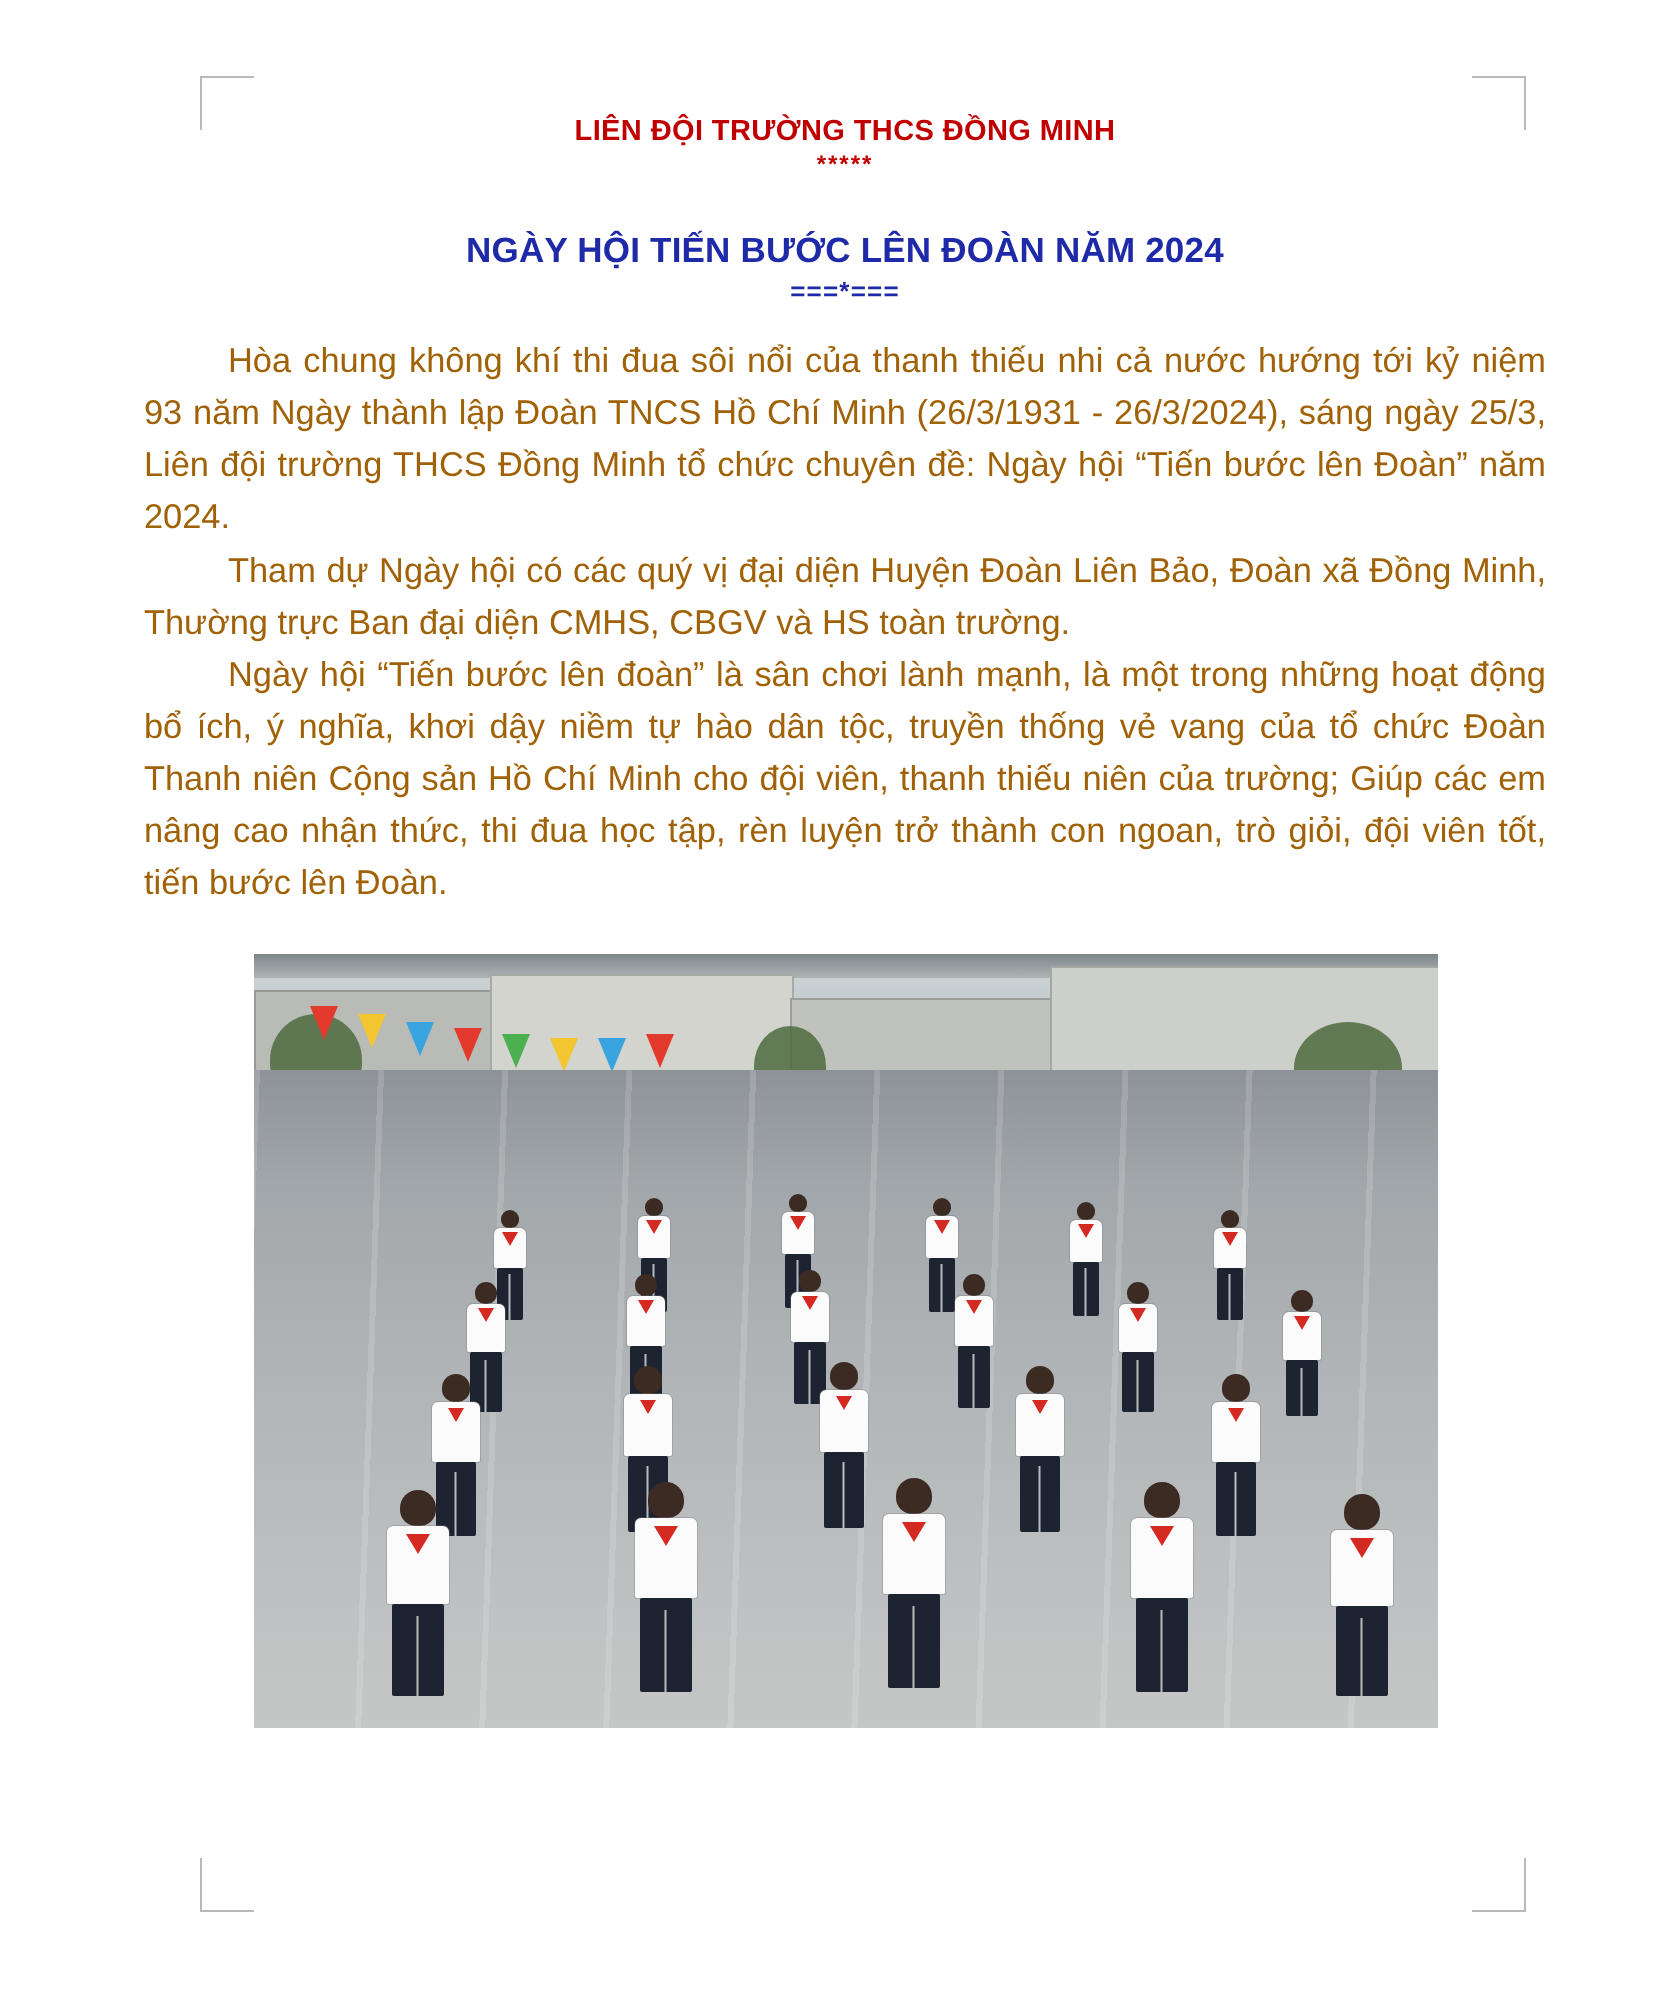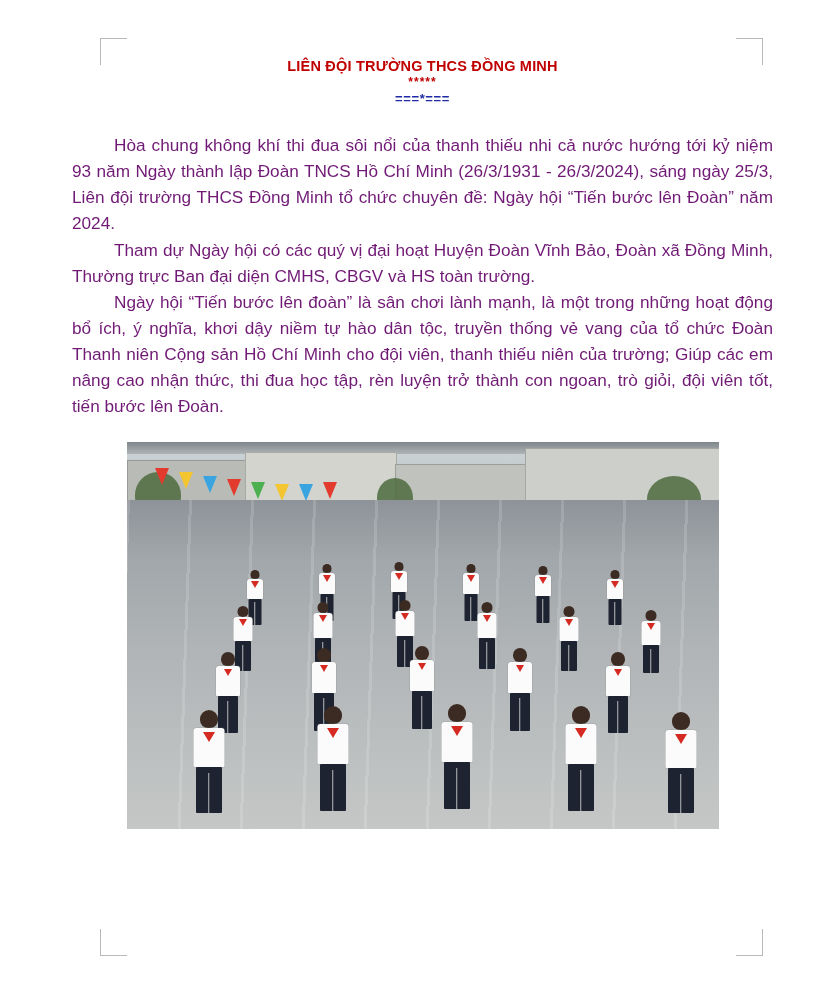--- a/index.html
+++ b/index.html
@@ -67,22 +67,22 @@
   .title-sep {
     text-align: center;
     color: #1f2aa8;
     font-weight: bold;
     font-size: 13px;
     letter-spacing: .6px;
     margin: 2px 0 0 0;
   }
 
   .body-text {
-    margin-top: 26px;
-    color: #701a75;
+    margin-top: 14px;
+    color: #a16207;
     font-size: 17.2px;
     line-height: 1.52;
     text-align: justify;
   }
   .body-text p {
     margin: 0;
     text-indent: 42px;
   }
 
   
@@ -193,25 +193,26 @@
   <div class="crop tl"></div>
   <div class="crop tr"></div>
   <div class="crop bl"></div>
   <div class="crop br"></div>
 
   <div class="content">
 
     <div class="org-line">LIÊN ĐỘI TRƯỜNG THCS ĐỒNG MINH</div>
     <div class="org-stars">*****</div>
 
+    <h1 class="doc-title">NGÀY HỘI TIẾN BƯỚC LÊN ĐOÀN NĂM 2024</h1>
     <div class="title-sep">===*===</div>
 
     <div class="body-text">
       <p>Hòa chung không khí thi đua sôi nổi của thanh thiếu nhi cả nước hướng tới kỷ niệm 93 năm Ngày thành lập Đoàn TNCS Hồ Chí Minh (26/3/1931 - 26/3/2024), sáng ngày 25/3, Liên đội trường THCS Đồng Minh tổ chức chuyên đề: Ngày hội “Tiến bước lên Đoàn” năm 2024.</p>
-      <p>Tham dự Ngày hội có các quý vị đại hoạt Huyện Đoàn Vĩnh Bảo, Đoàn xã Đồng Minh, Thường trực Ban đại diện CMHS, CBGV và HS toàn trường.</p>
+      <p>Tham dự Ngày hội có các quý vị đại diện Huyện Đoàn Liên Bảo, Đoàn xã Đồng Minh, Thường trực Ban đại diện CMHS, CBGV và HS toàn trường.</p>
       <p>Ngày hội “Tiến bước lên đoàn” là sân chơi lành mạnh, là một trong những hoạt động bổ ích, ý nghĩa, khơi dậy niềm tự hào dân tộc, truyền thống vẻ vang của tổ chức Đoàn Thanh niên Cộng sản Hồ Chí Minh cho đội viên, thanh thiếu niên của trường; Giúp các em nâng cao nhận thức, thi đua học tập, rèn luyện trở thành con ngoan, trò giỏi, đội viên tốt, tiến bước lên Đoàn.</p>
     </div>
 
     <div class="photo-wrap">
       <div class="photo">
         <div class="backdrop">
           <div class="roofline"></div>
           <div class="bldg b1"></div>
           <div class="bldg b2"></div>
           <div class="bldg b3"></div>

